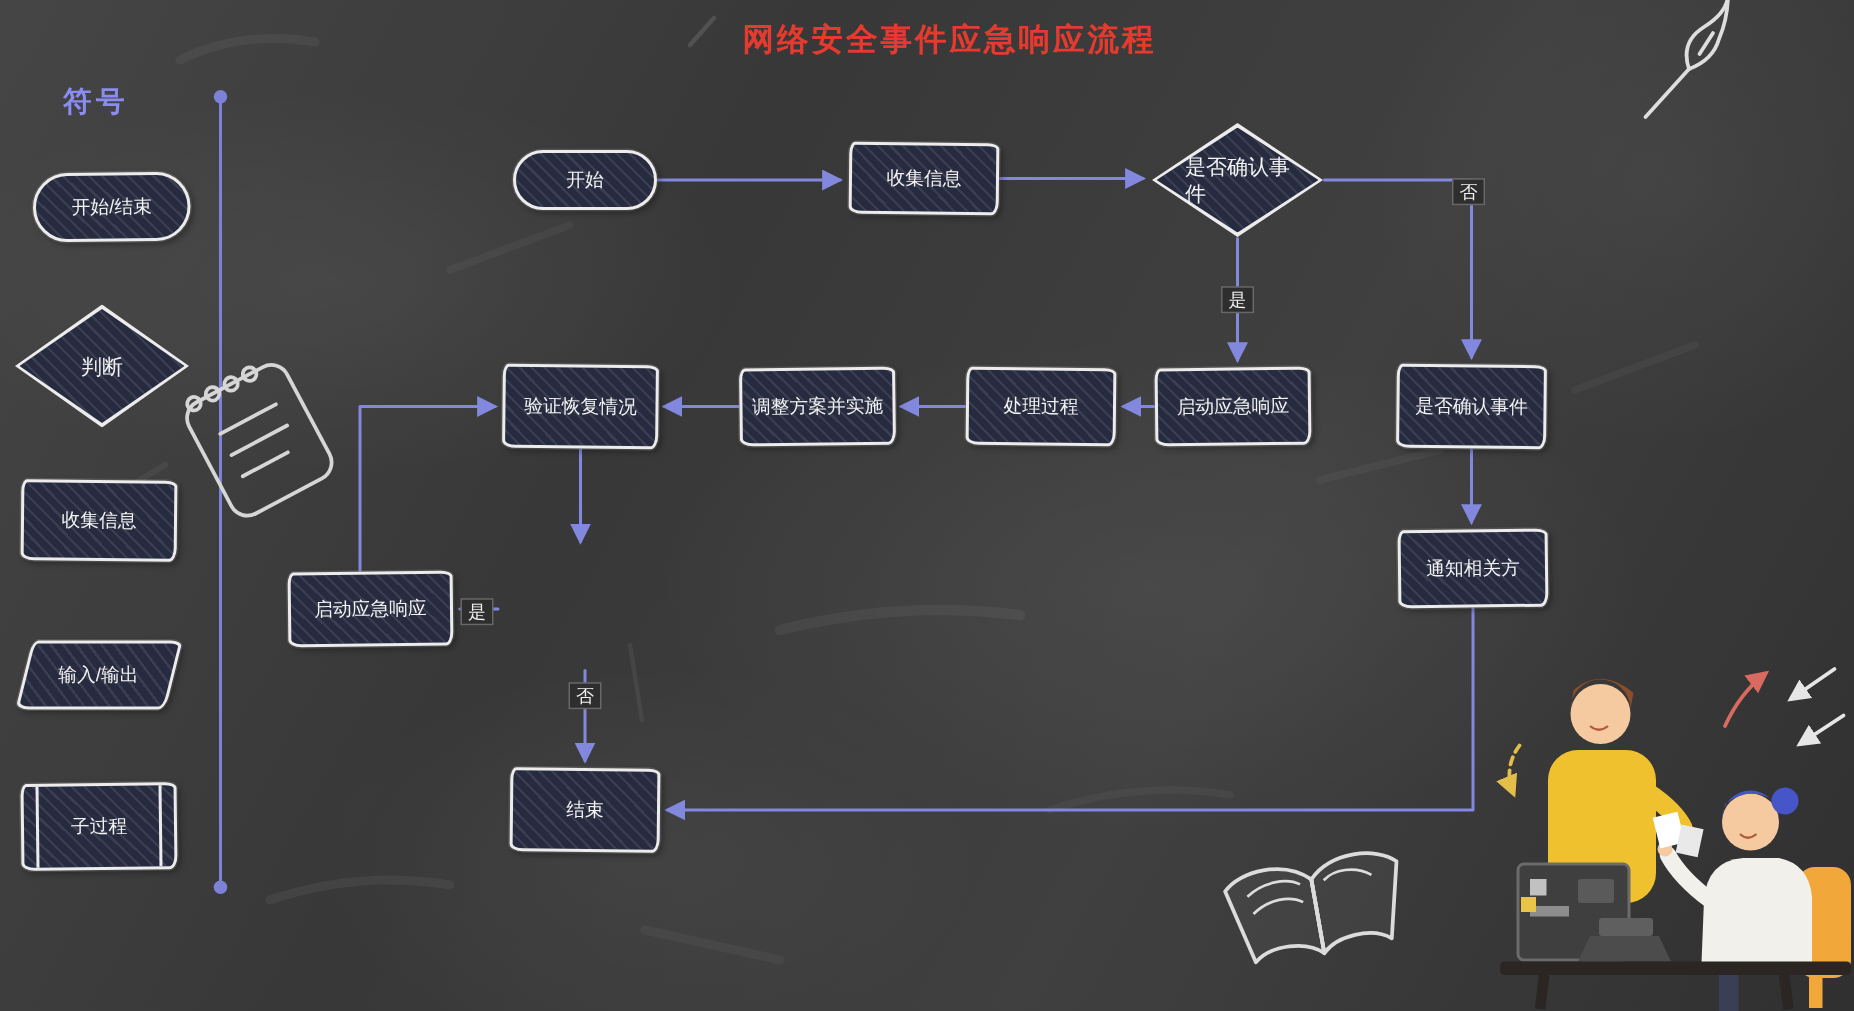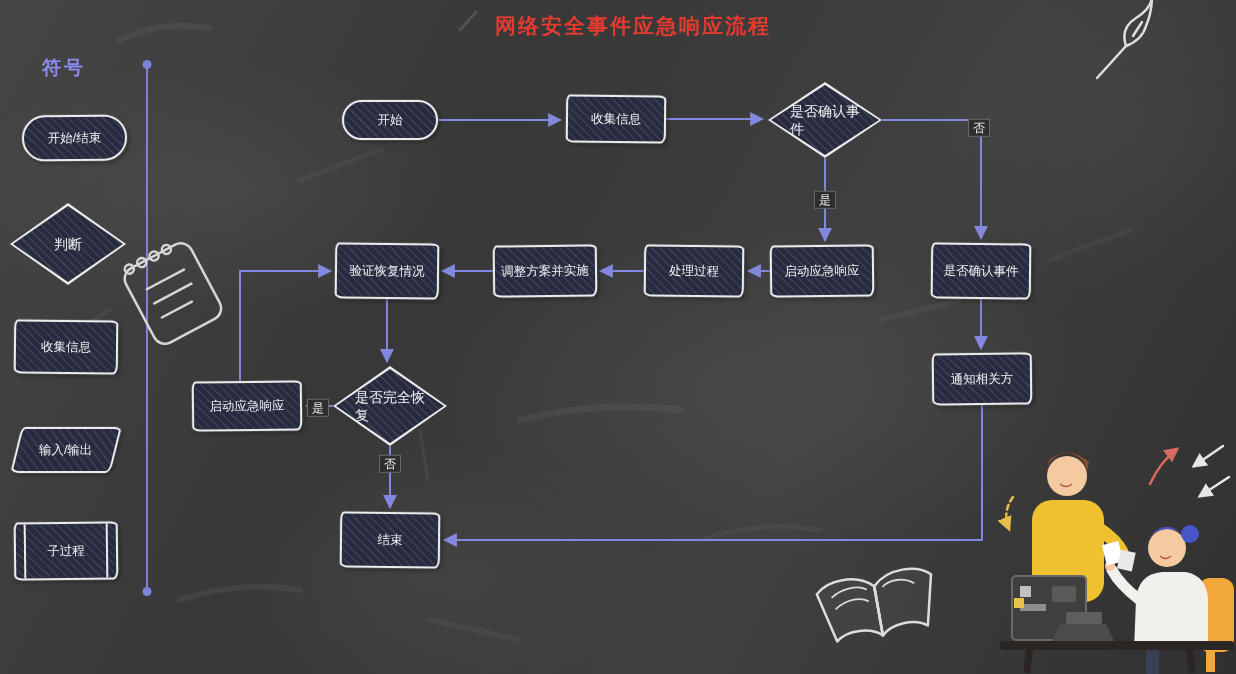--- a/index.html
+++ b/index.html
@@ -148,25 +148,20 @@
   </div>
   <div class="node box r2" style="left:644px;top:245px;width:100px;height:52px">
     <span>处理过程</span>
   </div>
   <div class="node box r1" style="left:493px;top:245px;width:104px;height:52px">
     <span>调整方案并实施</span>
   </div>
   <div class="node box r2" style="left:335px;top:243px;width:104px;height:56px">
     <span>验证恢复情况</span>
   </div>
-  <div class="diamond" style="left:333px;top:366px;width:114px;height:80px">
-    <div class="d-outer"></div>
-    <div class="d-inner"></div>
-    <span class="d-label">是否完全恢复</span>
-  </div>
   <div class="node box r1" style="left:192px;top:381px;width:110px;height:50px">
     <span>启动应急响应</span>
   </div>
   <div class="node box r2" style="left:340px;top:512px;width:100px;height:56px">
     <span>结束</span>
   </div>
 
   <span class="chip" style="left:825px;top:200px">是</span>
   <span class="chip" style="left:979px;top:128px">否</span>
   <span class="chip" style="left:318px;top:408px">是</span>

